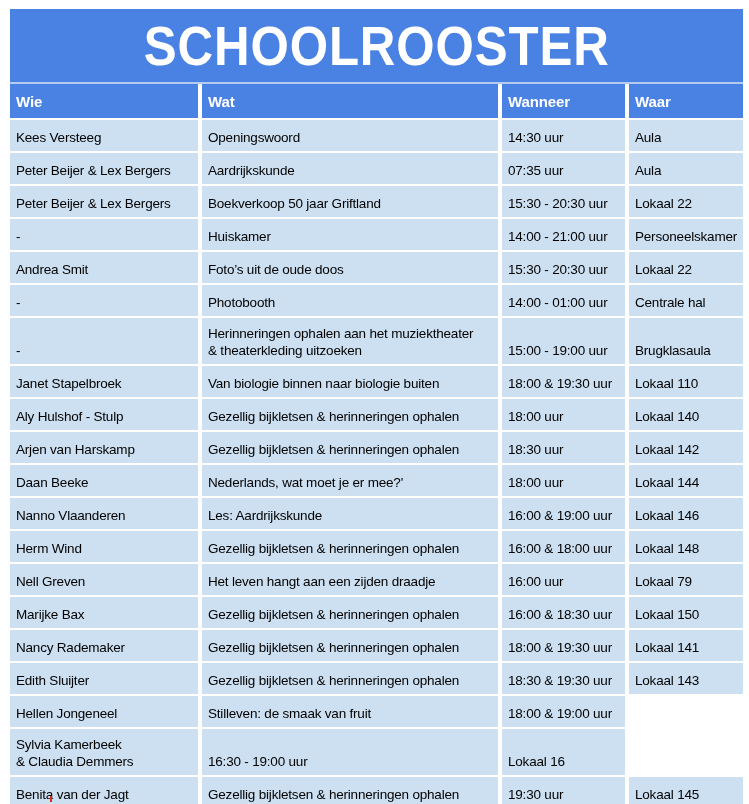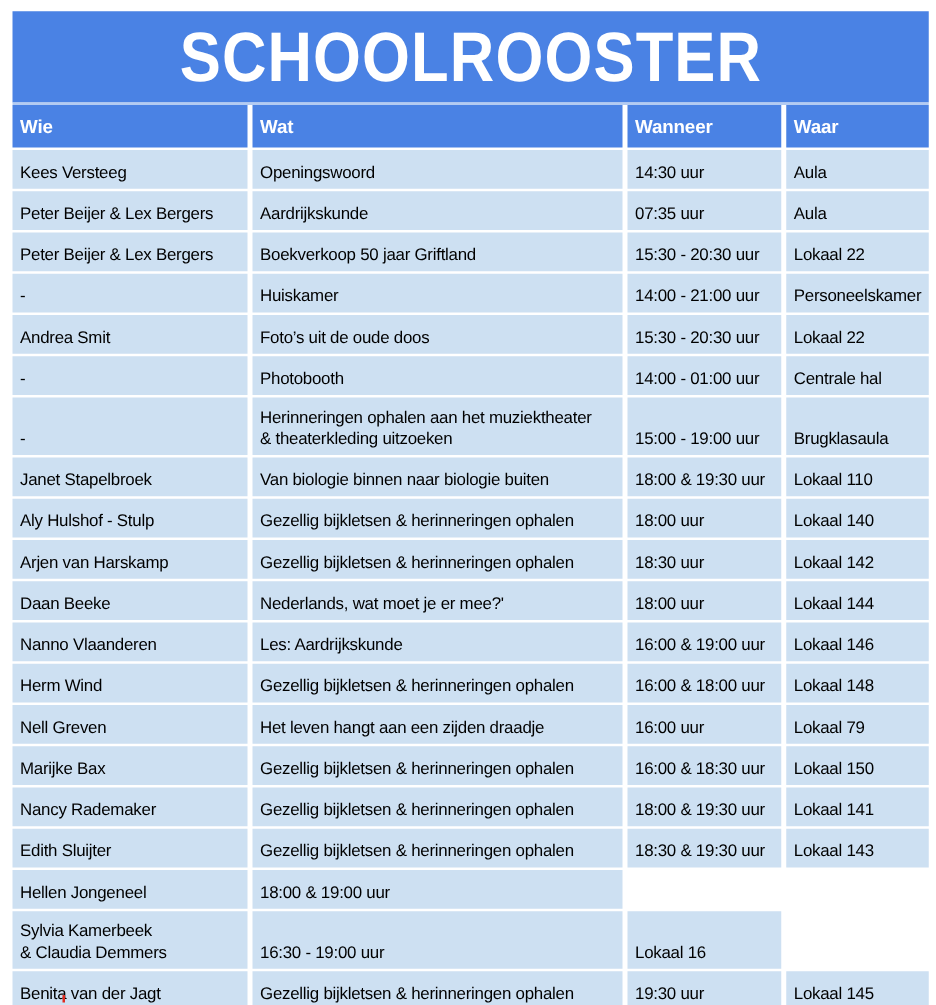--- a/index.html
+++ b/index.html
@@ -208,20 +208,21 @@
 
   <div class="grid-row row">
     <div class="cell">Edith Sluijter</div>
     <div class="cell">Gezellig bijkletsen &amp; herinneringen ophalen</div>
     <div class="cell">18:30 &amp; 19:30 uur</div>
     <div class="cell">Lokaal 143</div>
   </div>
 
   <div class="grid-row row">
     <div class="cell">Hellen Jongeneel</div>
+    <div class="cell">Stilleven: de smaak van fruit</div>
     <div class="cell">18:00 &amp; 19:00 uur</div>
   </div>
 
   <div class="grid-row row tall">
     <div class="cell">Sylvia Kamerbeek
 &amp; Claudia Demmers</div>
     <div class="cell">16:30 - 19:00 uur</div>
     <div class="cell">Lokaal 16</div>
   </div>
 

